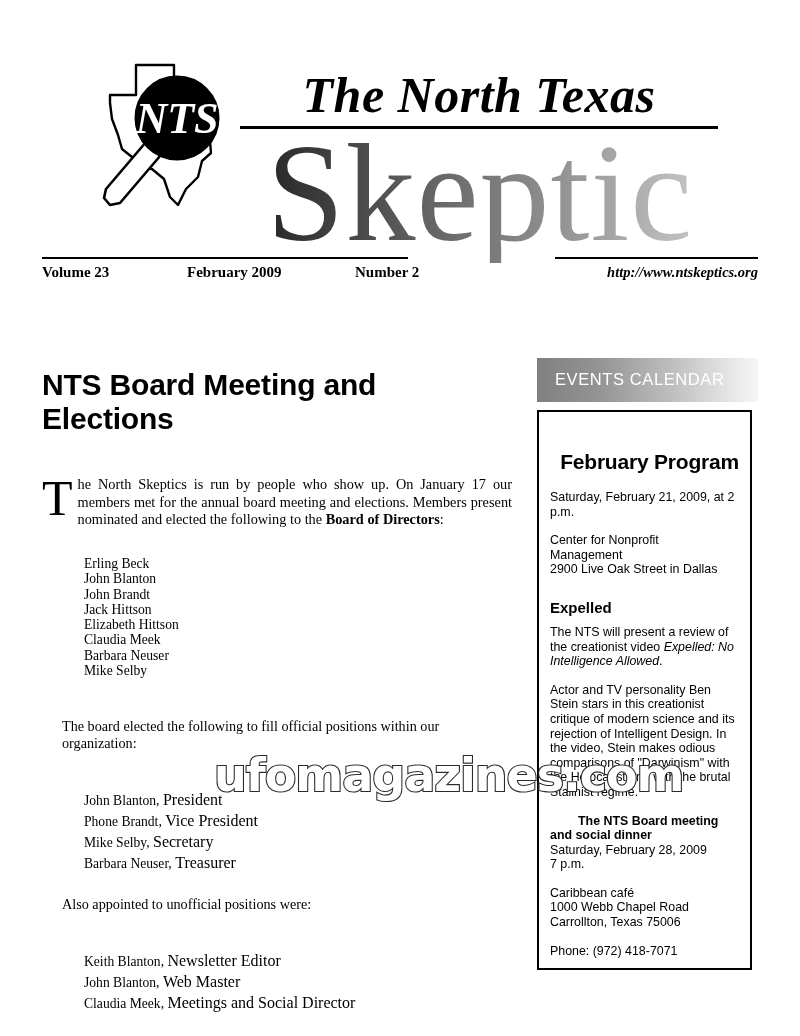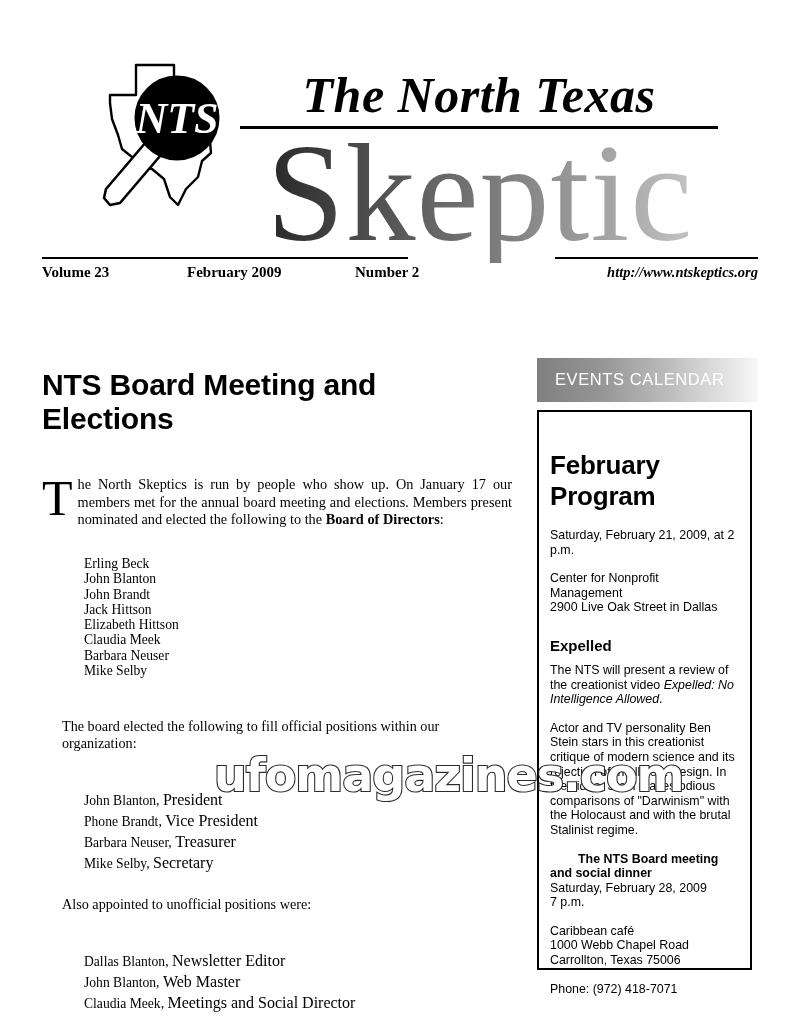--- a/index.html
+++ b/index.html
@@ -213,24 +213,25 @@
     width: 215px;
     height: 560px;
     border: 2px solid #000;
     background: #fff;
     padding: 10px 11px 0 11px;
     box-sizing: border-box;
     font-family: "Liberation Sans", sans-serif;
   }
   .cal-h1 {
     font-family: "Liberation Sans", sans-serif;
-    font-size: 26px;
+    font-size: 21px;
     font-weight: bold;
     margin: 28px 0 16px 0;
     letter-spacing: -0.2px;
+    text-align: right;
   }
   .cal-h2 {
     font-family: "Liberation Sans", sans-serif;
     font-size: 15px;
     font-weight: bold;
     margin: 22px 0 9px 0;
   }
   .cal-p {
     font-size: 12.4px;
     line-height: 14.6px;
@@ -311,28 +312,28 @@
     <li>Claudia Meek</li>
     <li>Barbara Neuser</li>
     <li>Mike Selby</li>
   </ul>
 
   <p class="para-plain">The board elected the following to fill official positions within our organization:</p>
 
   <ul class="officers">
     <li><span>John Blanton, </span><span class="role">President</span></li>
     <li><span>Phone Brandt, </span><span class="role">Vice President</span></li>
+    <li><span>Mike Selby, </span><span class="role">Secretary</span></li>
     <li><span>Barbara Neuser, </span><span class="role">Treasurer</span></li>
-    <li><span>Mike Selby, </span><span class="role">Secretary</span></li>
   </ul>
 
   <p class="para-also">Also appointed to unofficial positions were:</p>
 
   <ul class="appointed">
-    <li><span>Dallas Blanton, </span><span class="role">Newsletter Editor</span></li>
+    <li><span>Keith Blanton, </span><span class="role">Newsletter Editor</span></li>
     <li><span>John Blanton, </span><span class="role">Web Master</span></li>
     <li><span>Claudia Meek, </span><span class="role">Meetings and Social Director</span></li>
   </ul>
 </div>
 
 <div class="sidebar">
   <div class="cal-header">
     <span class="cal-header-text">EVENTS CALENDAR</span>
   </div>
 

